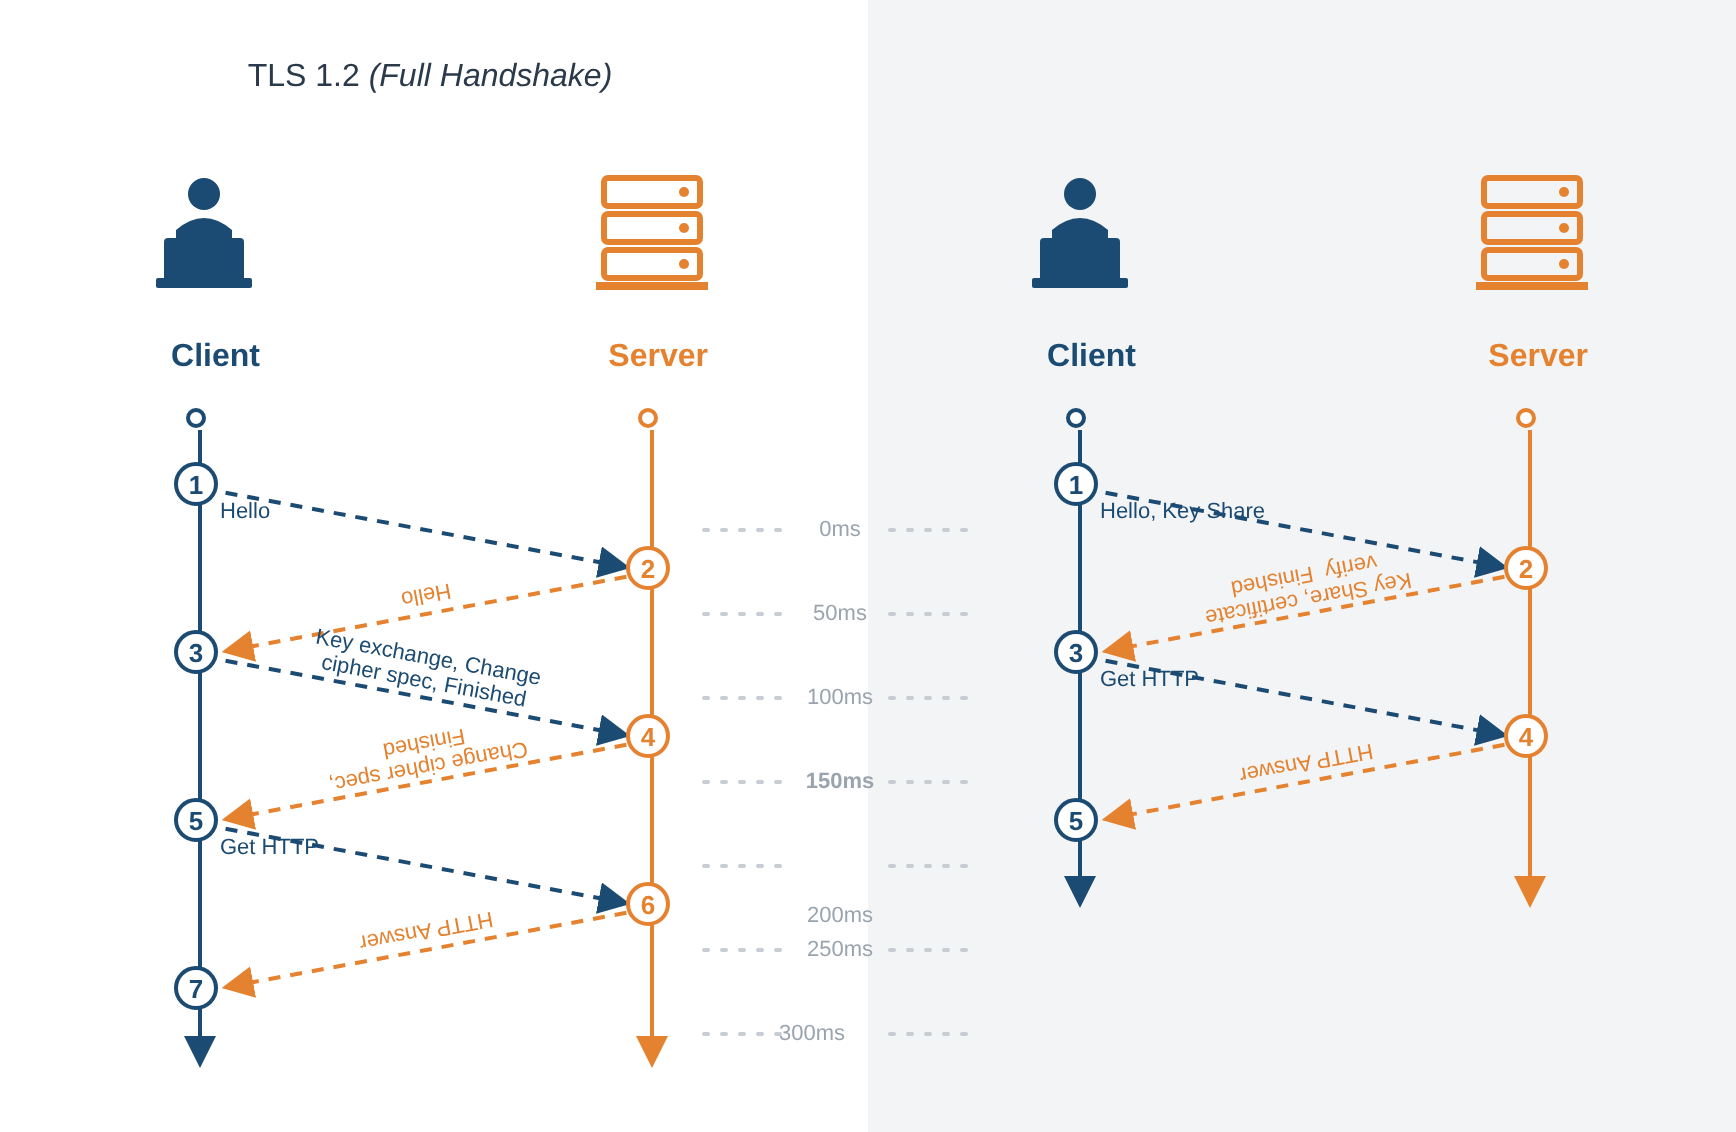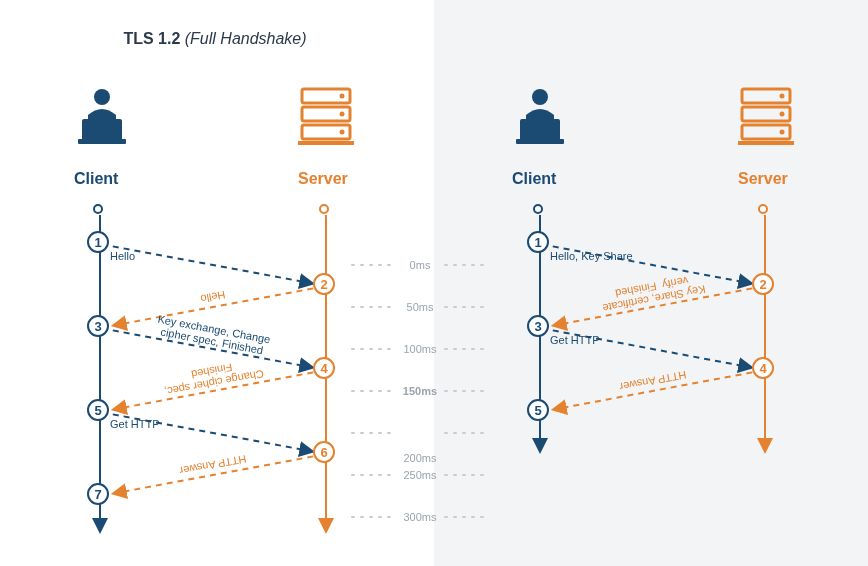--- a/index.html
+++ b/index.html
@@ -1,23 +1,23 @@
 <!DOCTYPE html>
 <html><head>
 <meta charset="utf-8">
 <style>
   * { box-sizing: border-box; margin: 0; padding: 0; }
   body { font-family: -apple-system, "Segoe UI", Arial, sans-serif; background: #fff; }
   .canvas { width: 868px; height: 566px; position: relative; }
   .bg-left { position: absolute; left:0; top:0; width:434px; height:566px; background:#fff; }
   .bg-right { position: absolute; left:434px; top:0; width:434px; height:566px; background:#f3f4f6; }
   .title { position:absolute; top:30px; font-size:16px; color:#2b3a4a; text-align:center; }
-  .title .bold { font-weight:700; }
+  .title .bold { font-weight:400; }
   .title .ital { font-style:italic; font-weight:400;text-align:center; }
-  .actor-label { position:absolute; font-size:16px; font-weight:600; text-align:left; }
+  .actor-label { position:absolute; font-size:16px; font-weight:600; text-align:right; }
   .client-col { color:#1b4b72; }
   .server-col { color:#e4822f; }
   .node { position:absolute; width:22px; height:22px; border-radius:50%; background:#fff; border:2px solid; display:flex; align-items:center; justify-content:center; font-size:13px; font-weight:600; }
   .node.client { border-color:#1b4b72; color:#1b4b72; }
   .node.server { border-color:#e4822f; color:#e4822f; }
   .start-dot { position:absolute; width:10px; height:10px; border-radius:50%; background:#fff; border:2px solid; }
   .start-dot.client { border-color:#1b4b72; }
   .start-dot.server { border-color:#e4822f; }
   .msg { position:absolute; font-size:11px; white-space:pre; }
   .msg.client { color:#1b4b72; }
@@ -166,15 +166,15 @@
       <div class="msg client" style="left: 550px; top: 334px;">Get HTTP</div>
       <div class="msg server" style="left: 567.5px; top: 375px; width: 170px; text-align: center; transform: rotate(169.426deg);">HTTP Answer</div>
     </div>
   <div id="timeLabels">
       <div class="time-label" style="left: 395px; top: 259px;">0ms</div>
       <div class="time-label" style="left: 395px; top: 301px;">50ms</div>
       <div class="time-label" style="left: 395px; top: 343px;">100ms</div>
       <div class="time-label" style="left: 395px; top: 385px; font-weight: bold;">150ms</div>
       <div class="time-label" style="left: 395px; top: 427px; margin-top: 25px;">200ms</div>
       <div class="time-label" style="left: 395px; top: 469px;">250ms</div>
-      <div class="time-label" style="left: 395px; top: 511px;">300ms</div>
+      <div class="time-label" style="left: 381px; top: 511px;">300ms</div>
     </div>
 </div>
 
 </body></html>

